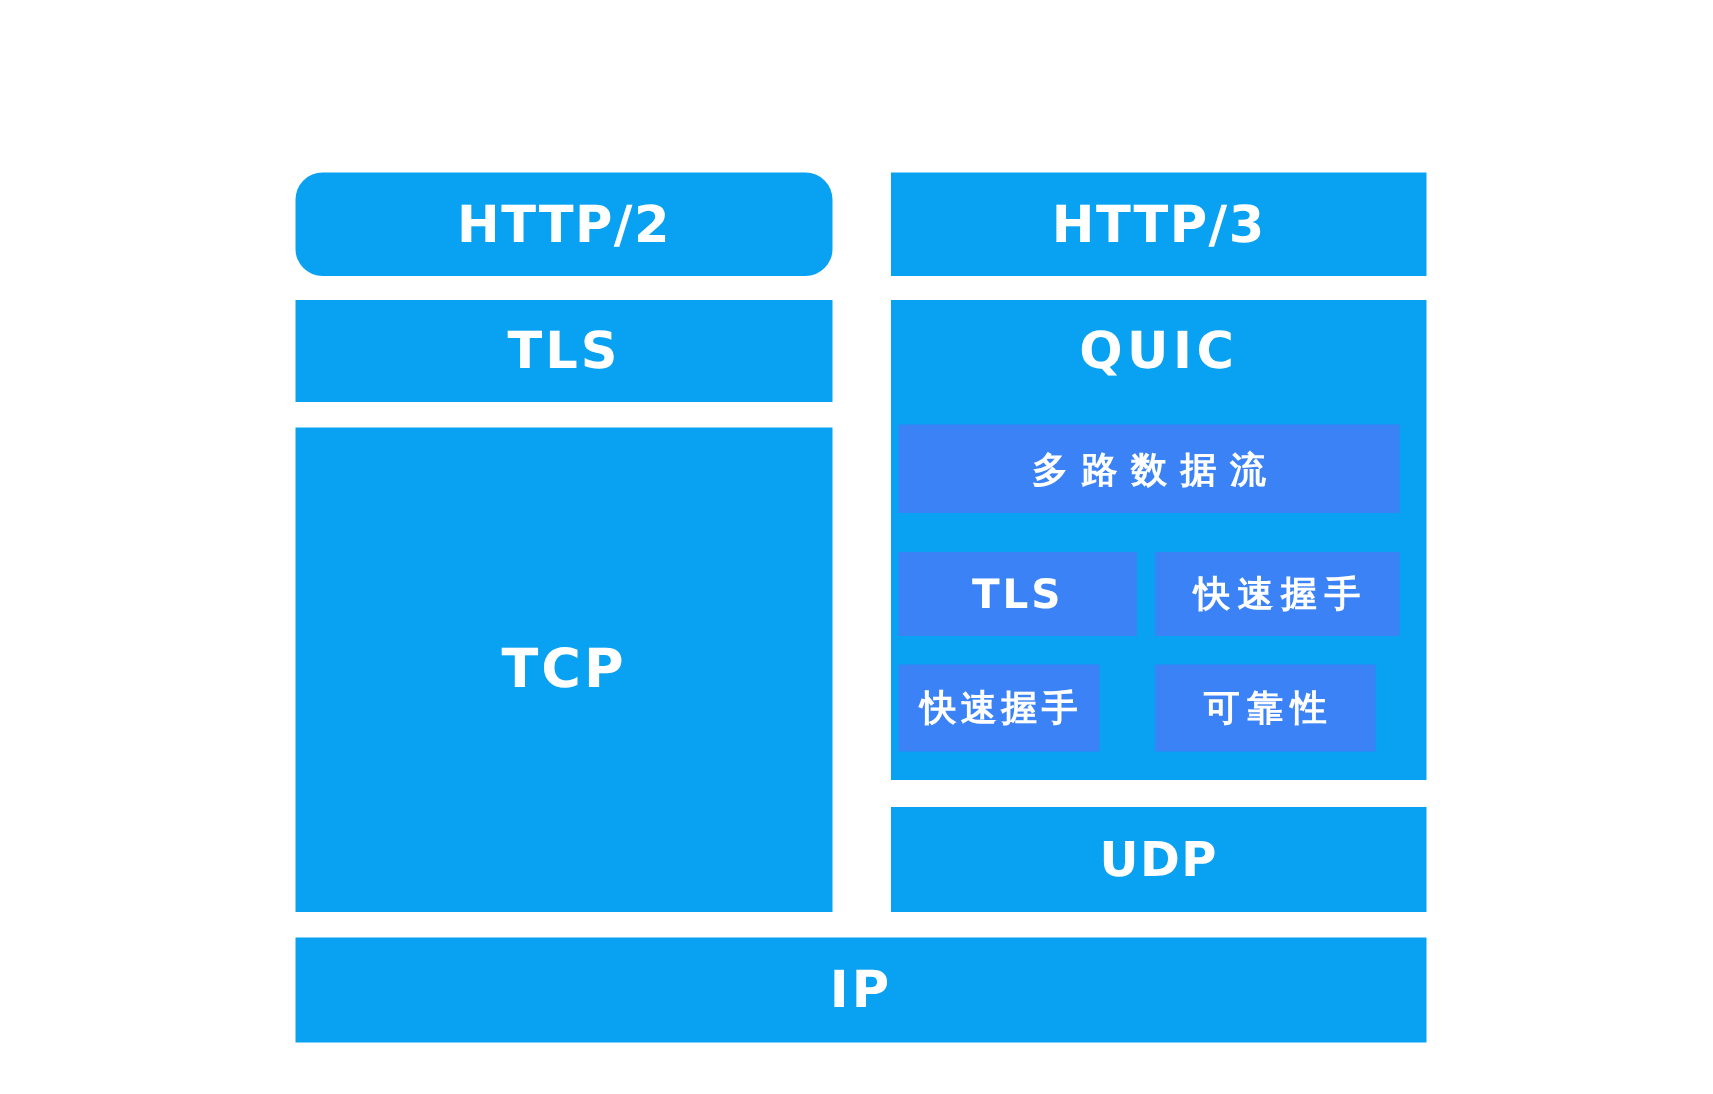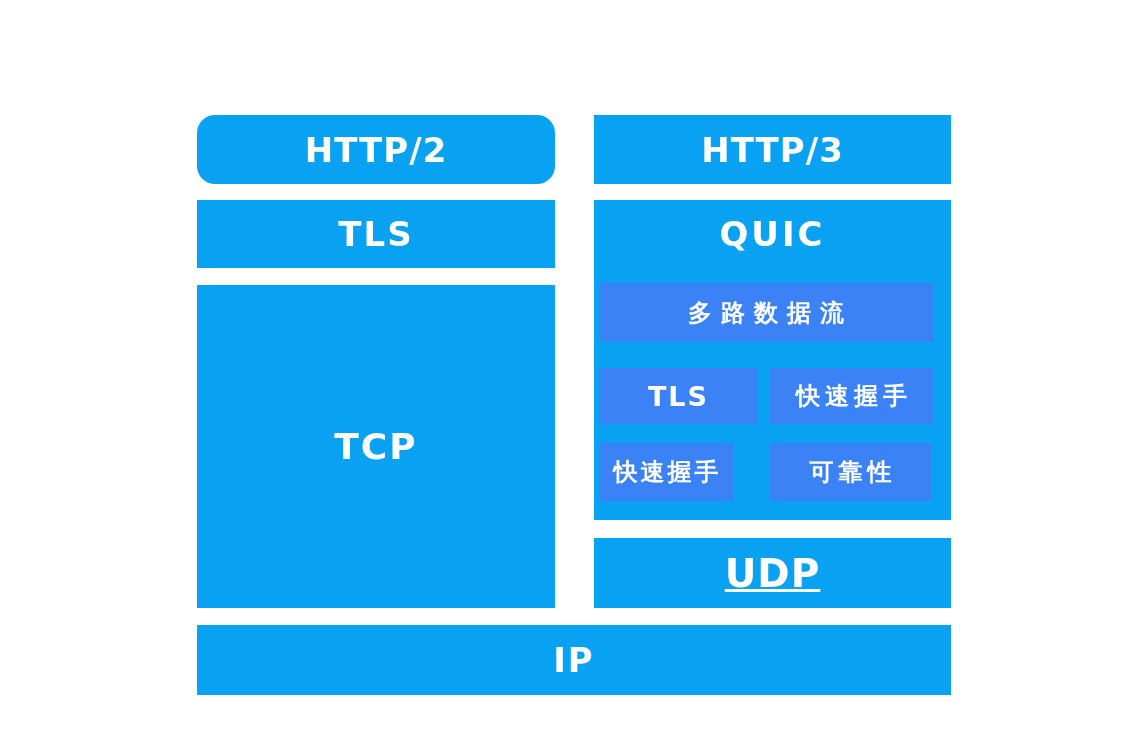--- a/index.html
+++ b/index.html
@@ -30,28 +30,28 @@
 
   
   .b-http2 { left: 197px; top: 115px; width: 358px; height: 69px;  font-size: 34px; letter-spacing: 1px; border-radius: 18px; }
   .b-tls   { left: 197px; top: 200px; width: 358px; height: 68px;  font-size: 34px; letter-spacing: 2px; }
   .b-tcp   { left: 197px; top: 285px; width: 358px; height: 323px; font-size: 36px; letter-spacing: 2px; text-align: center; }
 
   
   .b-http3 { left: 594px; top: 115px; width: 357px; height: 69px;  font-size: 34px; letter-spacing: 1px; }
   .b-quic  { left: 594px; top: 200px; width: 357px; height: 320px; }
   .l-quic  { left: 594px; top: 200px; width: 357px; height: 68px;  font-size: 34px; letter-spacing: 3px; background: transparent; }
-  .b-udp   { left: 594px; top: 538px; width: 357px; height: 70px;  font-size: 39px; letter-spacing: 1px; text-decoration: underline; }
+  .b-udp   { left: 594px; top: 538px; width: 357px; height: 70px;  font-size: 32px; letter-spacing: 1px; }
 
   
   .f-multiplex  { left: 599px; top: 283px; width: 334px; height: 59px; font-size: 24px; letter-spacing: 9px; text-indent: 9px; }
   .f-tls        { left: 599px; top: 368px; width: 159px; height: 56px; font-size: 27px; letter-spacing: 2px; }
   .f-ordered    { left: 770px; top: 368px; width: 163px; height: 56px; font-size: 24px; letter-spacing: 5px; text-indent: 5px; }
   .f-handshake  { left: 599px; top: 443px; width: 134px; height: 58px; font-size: 24px; letter-spacing: 3px; text-indent: 3px; }
-  .f-reliable   { left: 770px; top: 443px; width: 161px; height: 58px; font-size: 24px; letter-spacing: 5px; text-indent: 5px; }
+  .f-reliable   { left: 770px; top: 443px; width: 147px; height: 58px; font-size: 24px; letter-spacing: 5px; text-indent: 5px; }
 
   
   .b-ip    { left: 197px; top: 625px; width: 754px; height: 70px; font-size: 34px; letter-spacing: 2px; }
 </style>
 </head>
 <body>
 
 <div class="canvas">
 
   <div class="box blue b-http2">HTTP/2</div>

